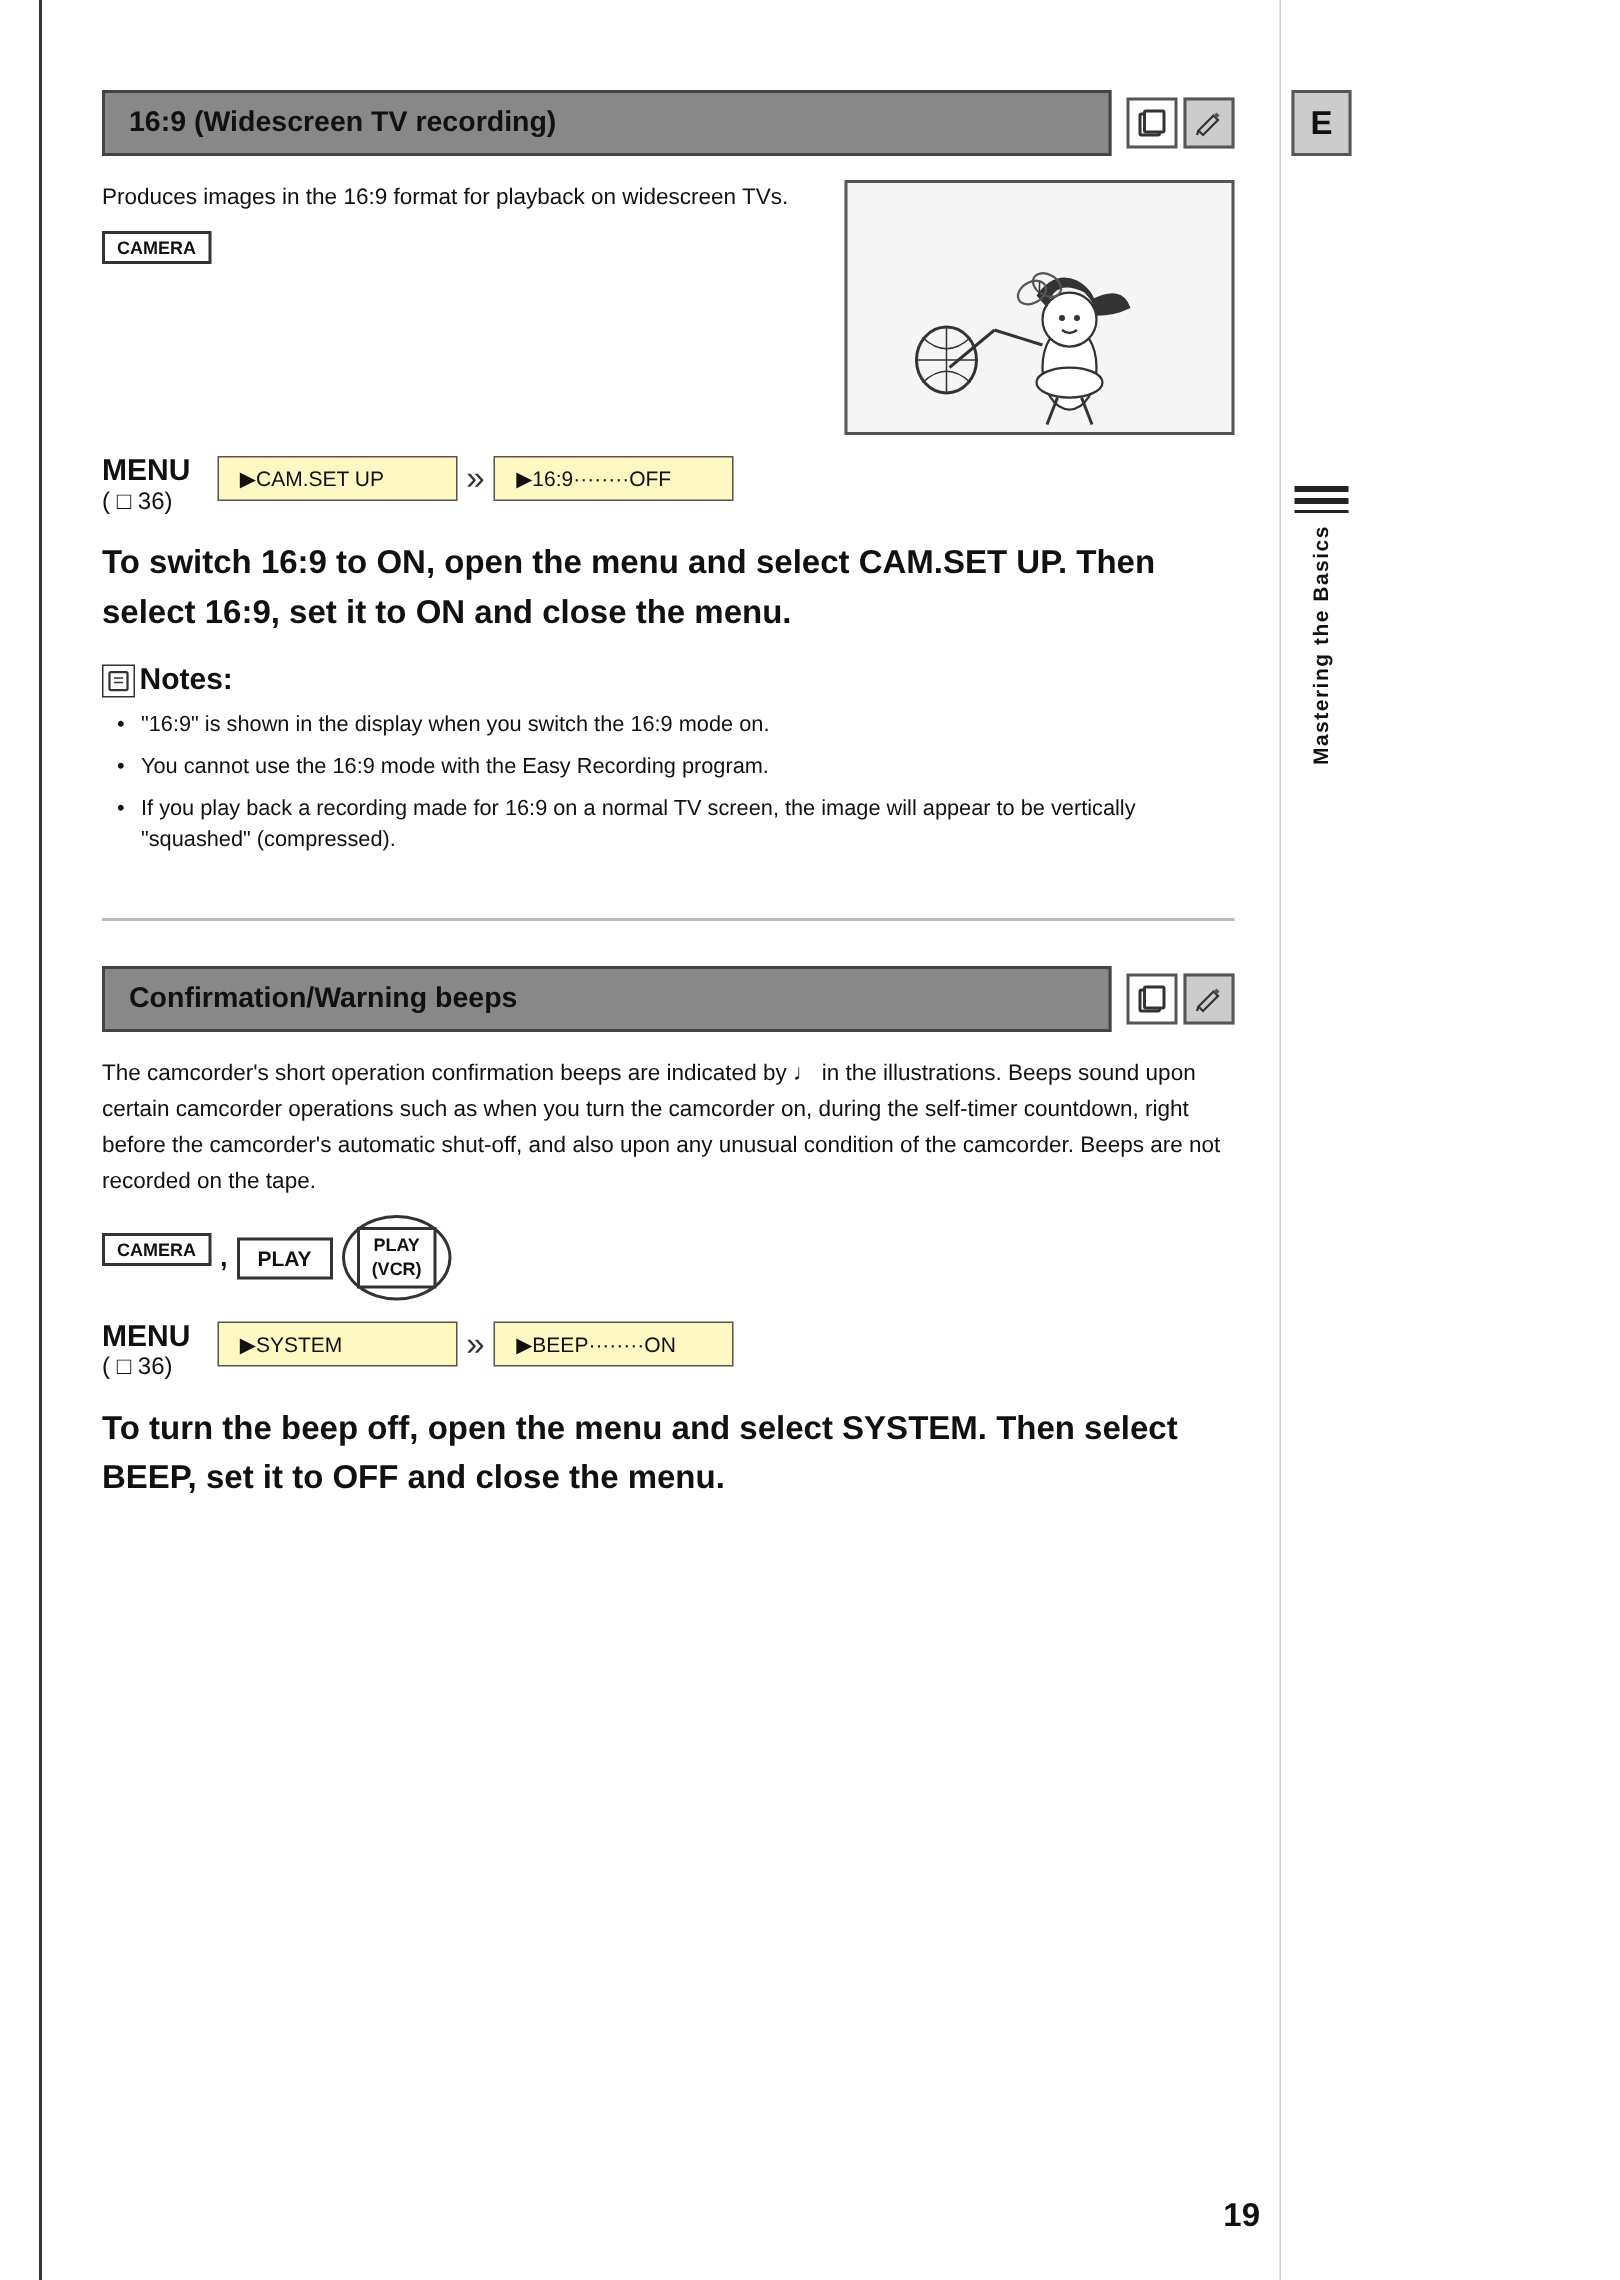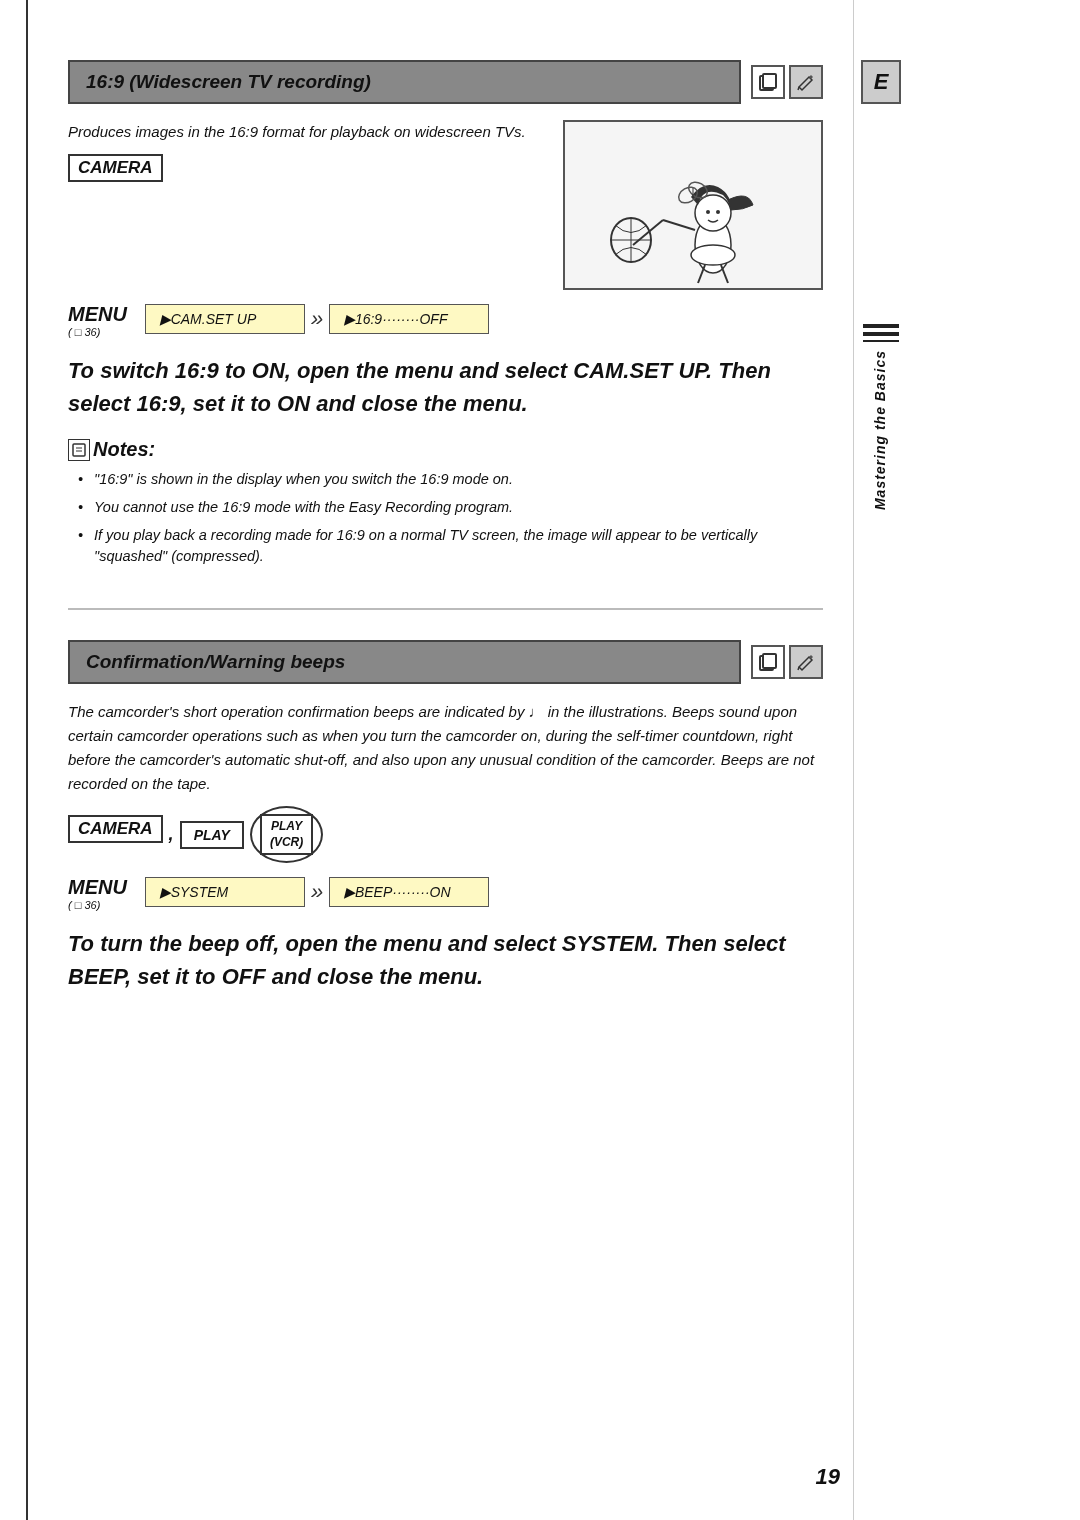--- a/index.html
+++ b/index.html
@@ -10,21 +10,20 @@
       color: #111;
       width: 1080px;
       min-height: 1520px;
       position: relative;
     }
 
     .page-wrapper {
       display: flex;
       width: 908px;
       min-height: 1520px;
-      font-style: italic;
     }
 
     .left-margin {
       width: 28px;
       border-right: 2px solid #333;
       flex-shrink: 0;
     }
 
     .main-content {
       flex: 1;
@@ -99,21 +98,21 @@
       align-items: center;
       justify-content: center;
       overflow: hidden;
     }
 
     
     .camera-badge {
       border: 2px solid #333;
       display: inline-block;
       padding: 2px 8px;
-      font-size: 17px;
+      font-size: 12px;
       font-weight: bold;
       margin-bottom: 12px;
       background: #fff;
     }
 
     
     .menu-row {
       display: flex;
       align-items: stretch;
       margin-bottom: 6px;
@@ -121,21 +120,21 @@
     }
 
     .menu-label {
       font-weight: 900;
       font-size: 20px;
       margin-right: 10px;
       line-height: 1;
     }
 
     .menu-ref {
-      font-size: 11px;
+      font-size: 16px;
       margin-top: 2px;
     }
 
     .menu-label-col {
       display: flex;
       flex-direction: column;
       margin-right: 8px;
     }
 
     .menu-step {

